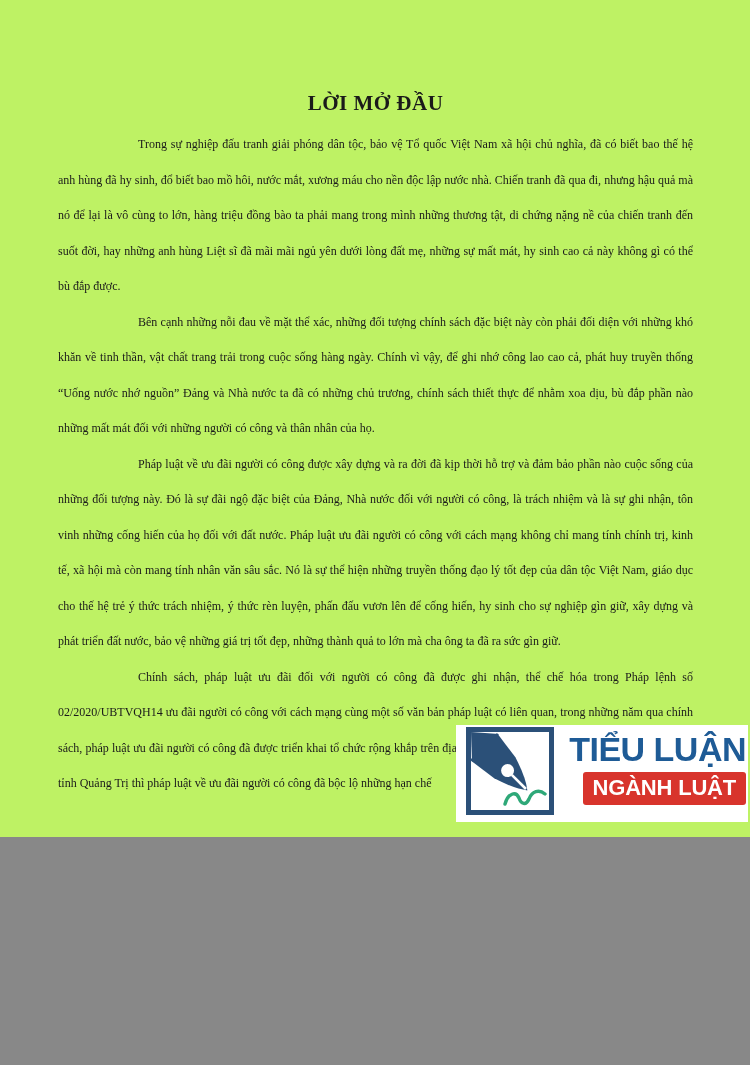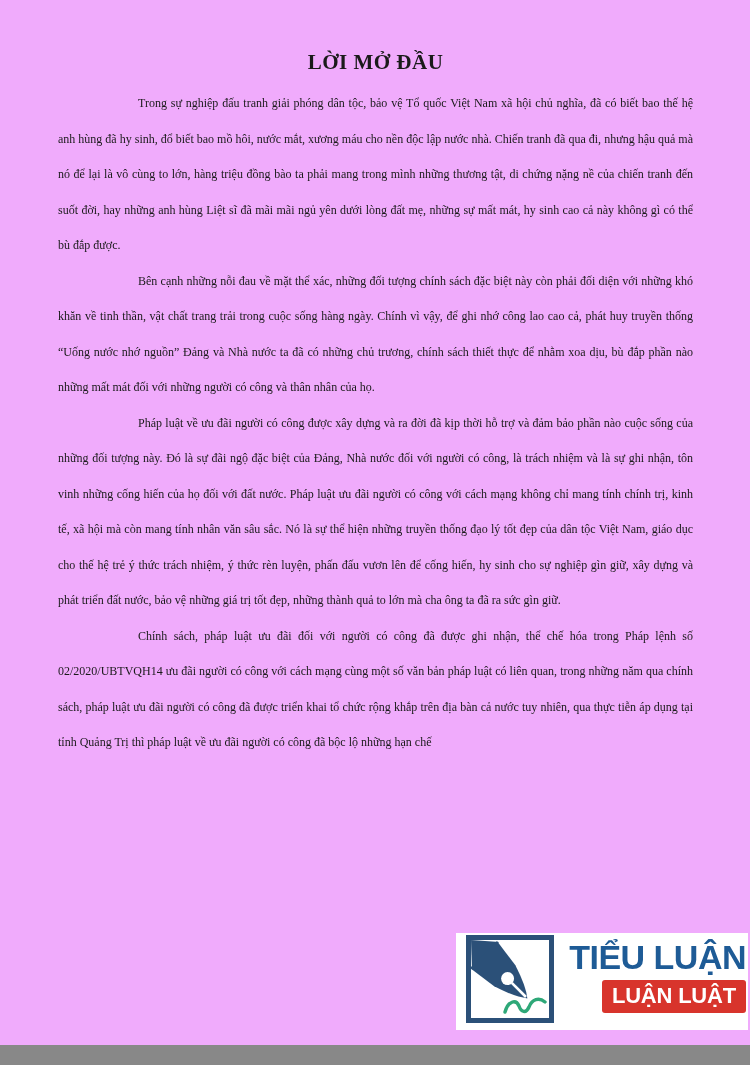--- a/index.html
+++ b/index.html
@@ -5,28 +5,28 @@
   :root{
     --brand-blue:#1E5B96;
     --badge-red:#D8342C;
     --icon-navy:#2B5078;
     --squiggle-green:#2EA878;
     --ink:#1a1a1a;
   }
   html,body{margin:0;padding:0;background:#888;}
   .page{
     position:relative;
-    width:750px;height:1045px;
+    width:750px;height:837px;
     margin:0 auto;
-    background:#f0abfc;
+    background:#bef264;
     overflow:hidden;
     font-family:"Liberation Serif","DejaVu Serif",serif;
     color:var(--ink);
     box-sizing:border-box;
-    padding:48px 57px 0 58px;
+    padding:89px 57px 0 58px;
   }
   .doc-title{
     text-align:center;
     font-weight:bold;
     font-size:21px;
     letter-spacing:.5px;
     margin:0 0 10px 0;
     line-height:28px;
   }
   .para{
@@ -112,17 +112,17 @@
           <path d="M -19,-36 L 19,-36 L 15,-6 Q 8,16 0,26 Q -8,16 -15,-6 Z" fill="var(--icon-navy)"></path>
           <circle cx="0" cy="-2" r="6.5" fill="#ffffff"></circle>
           <line x1="0" y1="4" x2="0" y2="24" stroke="#ffffff" stroke-width="2.6"></line>
         </g>
 
         <path d="M 34,72 C 37,61 45,59 48,66 C 50,72 55,74 58,67 C 61,59 68,57 74,62" fill="none" stroke="var(--squiggle-green)" stroke-width="3.4" stroke-linecap="round"></path>
       </svg>
     </div>
     <div class="logo-text">
       <div class="logo-title">TIỂU LUẬN</div>
-      <div class="logo-badge">LUẬN LUẬT</div>
+      <div class="logo-badge">NGÀNH LUẬT</div>
     </div>
   </div>
 
 </div>
 
 </body></html>

